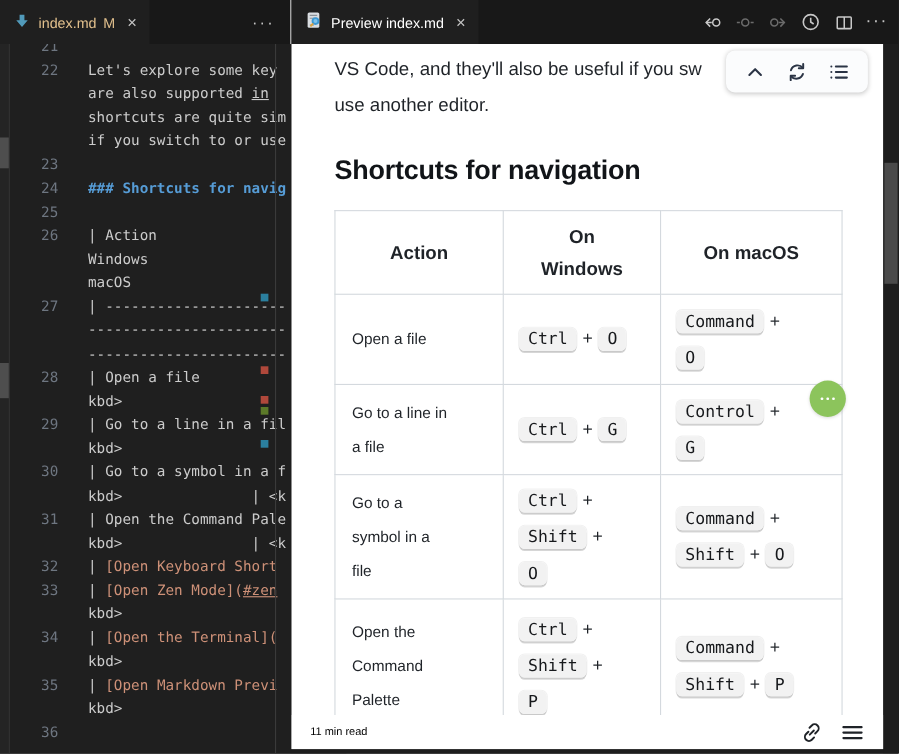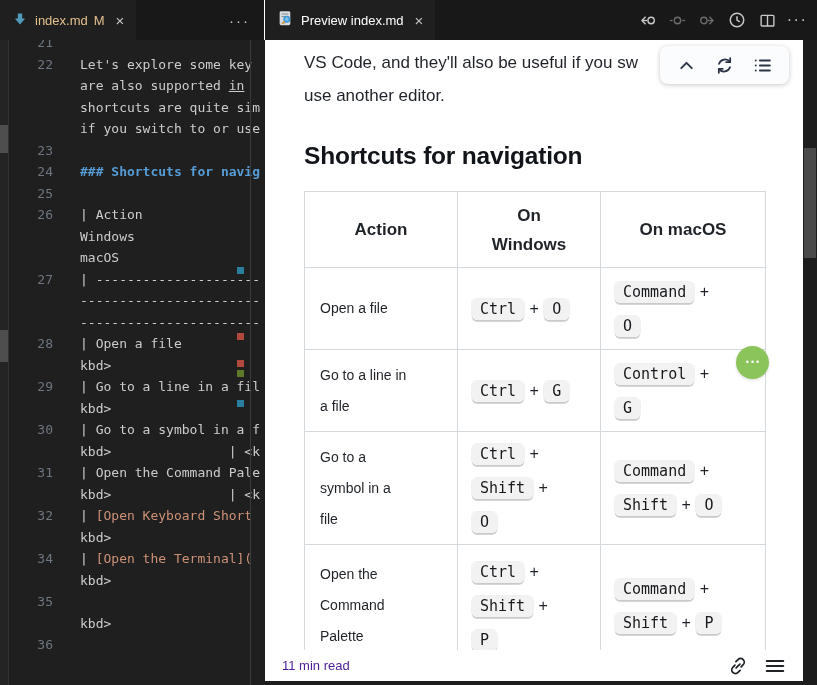--- a/index.html
+++ b/index.html
@@ -55,21 +55,21 @@
   kbd{font-family:"DejaVu Sans Mono",monospace;font-size:15px;background:var(--kbd_bg,#f2f2f2);border-radius:5px;padding:1px 8px 2px 8px;box-shadow:0 2px 0 rgba(0,0,0,0.16), 0 0 0 1px rgba(0,0,0,0.06);color:#17191c;}
   .plus{margin:0 1px;}
 
   .float-toolbar{position:absolute;top:6px;right:14px;width:129px;height:38px;background:#fbfcfd;border-radius:8px;box-shadow:0 1px 5px rgba(0,0,0,0.22);display:flex;align-items:center;justify-content:space-evenly;z-index:12;}
   .ft-btn{width:24px;height:24px;display:flex;align-items:center;justify-content:center;cursor:pointer;}
 
   .green-btn{position:absolute;left:471px;top:306px;width:33px;height:33px;border-radius:50%;background:var(--green_button,#8cc45c);z-index:14;display:flex;align-items:center;justify-content:center;cursor:pointer;box-shadow:0 1px 3px rgba(0,0,0,0.15);}
   .green-btn span{color:#ffffff;font-size:9px;letter-spacing:2px;line-height:1;padding-left:2px;}
 
   .pv-footer{position:absolute;left:0;right:0;bottom:0;height:31px;background:#ffffff;display:flex;align-items:center;justify-content:space-between;padding:0 17px;z-index:13;}
-  .read-time{font-size:13px;color:#4c1d95;}
+  .read-time{font-size:10px;color:#000000;}
   .footer-icons{display:flex;align-items:center;gap:15px;}
   .footer-icons .f-btn{cursor:pointer;display:flex;}
 
   .pv-scrollbar{position:absolute;right:0;top:0;width:14px;height:100%;background:#1d1d1d;}
   .pv-thumb{position:absolute;left:1px;right:1px;top:108px;height:110px;background:var(--scroll_thumb,#4a4a4a);}
 </style>
 </head>
 <body>
 
 <div class="app">
@@ -165,24 +165,25 @@
         <div class="crow"><span class="ln"></span><span class="code"><span class="seg-p">-----------------------</span></span></div>
         <div class="crow"><span class="ln">28</span><span class="code"><span class="seg-p">| Open a file</span></span></div>
         <div class="crow"><span class="ln"></span><span class="code"><span class="seg-p">kbd&gt;</span></span></div>
         <div class="crow"><span class="ln">29</span><span class="code"><span class="seg-p">| Go to a line in a fil</span></span></div>
         <div class="crow"><span class="ln"></span><span class="code"><span class="seg-p">kbd&gt;</span></span></div>
         <div class="crow"><span class="ln">30</span><span class="code"><span class="seg-p">| Go to a symbol in a f</span></span></div>
         <div class="crow"><span class="ln"></span><span class="code"><span class="seg-p">kbd&gt;               | &lt;k</span></span></div>
         <div class="crow"><span class="ln">31</span><span class="code"><span class="seg-p">| Open the Command Pale</span></span></div>
         <div class="crow"><span class="ln"></span><span class="code"><span class="seg-p">kbd&gt;               | &lt;k</span></span></div>
         <div class="crow"><span class="ln">32</span><span class="code"><span class="seg-p">| </span><span class="seg-l">[Open Keyboard Short</span></span></div>
+        <div class="crow"><span class="ln">33</span><span class="code"><span class="seg-p">| </span><span class="seg-l">[Open Zen Mode](</span><span class="seg-lu">#zen</span></span></div>
         <div class="crow"><span class="ln"></span><span class="code"><span class="seg-p">kbd&gt;</span></span></div>
         <div class="crow"><span class="ln">34</span><span class="code"><span class="seg-p">| </span><span class="seg-l">[Open the Terminal](</span></span></div>
         <div class="crow"><span class="ln"></span><span class="code"><span class="seg-p">kbd&gt;</span></span></div>
-        <div class="crow"><span class="ln">35</span></div>
+        <div class="crow"><span class="ln">35</span><span class="code"><span class="seg-p">| </span><span class="seg-l">[Open Markdown Previ</span></span></div>
         <div class="crow"><span class="ln"></span><span class="code"><span class="seg-p">kbd&gt;</span></span></div>
         <div class="crow"><span class="ln">36</span><span class="code"></span></div>
       </div>
     <div class="ruler-line"></div>
     <div id="ruler-marks">
         <div class="ruler-mark" style="top: 227px; background: rgb(43, 127, 158);"></div>
         <div class="ruler-mark" style="top: 293px; background: rgb(176, 72, 59);"></div>
         <div class="ruler-mark" style="top: 320px; background: rgb(176, 72, 59);"></div>
         <div class="ruler-mark" style="top: 330px; background: rgb(92, 122, 41);"></div>
         <div class="ruler-mark" style="top: 360px; background: rgb(43, 127, 158);"></div>

